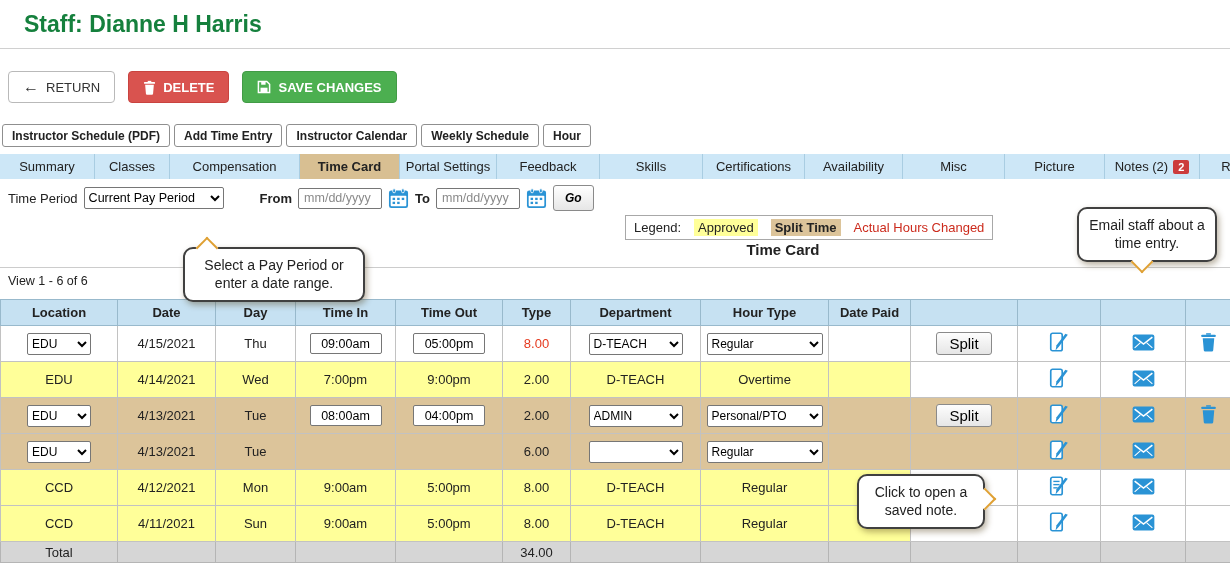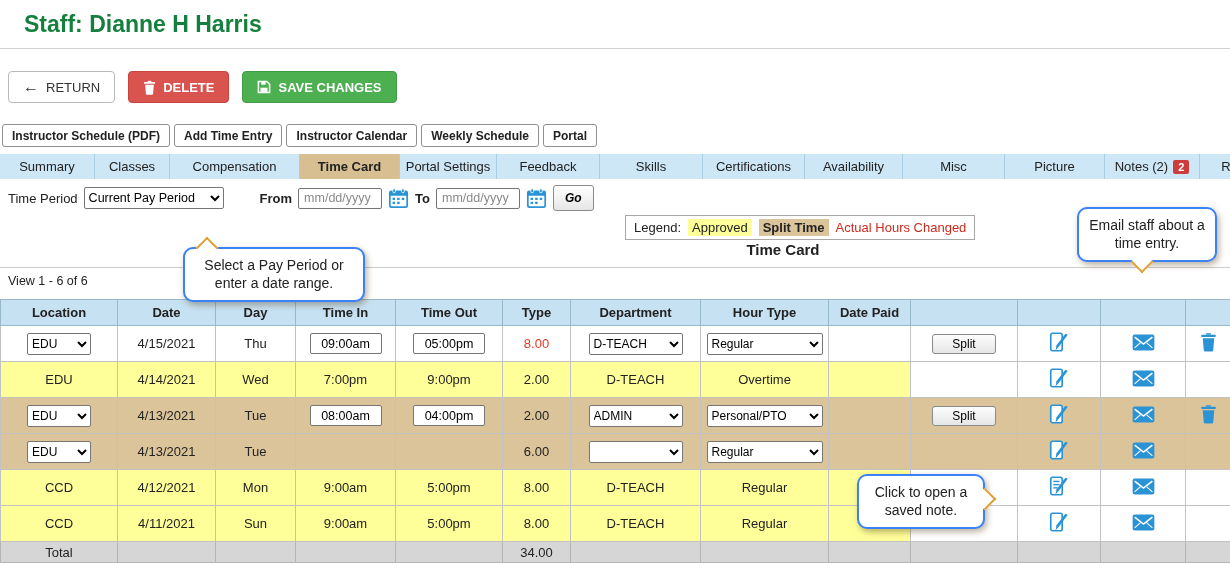--- a/index.html
+++ b/index.html
@@ -43,21 +43,21 @@
   .gap30 { width:24px; }
   .date-input { width:84px; height:21px; border:1px solid #767676; border-radius:2px; font-size:12.5px; padding:1px 5px; font-family:inherit; }
   .date-input::placeholder { color:#8a8a8a; }
   .cal-btn { background:transparent; border:0; padding:0; cursor:pointer; line-height:0; }
   .go-btn { border:1px solid #8a8a8a; background:linear-gradient(#ffffff,#e6e6e6); padding:2px 11px;
             font-size:12px; font-weight:bold; border-radius:3px; cursor:pointer; height:26px; font-family:inherit;font-style:italic; }
 
   
   .mid-section { position:relative; height:57px; }
   .legend { position:absolute; left:625px; top:5px; border:1px solid #a8a8a8; background:#fff;
-            display:inline-flex; align-items:center; gap:7px; padding:3px 8px; font-size:13px; }
+            display:inline-flex; align-items:center; gap:13px; padding:3px 8px; font-size:13px; }
   .chip-approved { background:#ffff99; padding:1px 4px; }
   .chip-split { background:#dcc49a; padding:1px 4px; font-weight:bold; }
   .legend-red { color:#cc2b1d; }
   .section-title { position:absolute; left:783px; top:31px; transform:translateX(-50%);
                    font-weight:bold; font-size:15px; }
   .view-info { border-top:1px solid #ccc; padding:6px 0 5px 8px; font-size:12.5px; }
 
   
   table.grid { border-collapse:collapse; table-layout:fixed; width:1230px; font-size:13px; margin-top:6px; }
   table.grid th { background:#c6e1f2; border:1px solid #98b9cc; font-weight:bold; color:#222;
@@ -68,26 +68,26 @@
   tr.row-approved td.cell-plain { background:#fff; }
   tr.row-split td { background:#dcc49a; }
   tfoot td { background:#d6d6d6 !important; border:1px solid #b5b5b5 !important; height:21px !important; font-size:13px; }
   .hours-red { color:#e5391e; }
   .cell-select { height:22px; font-size:12px; border:1px solid #767676; border-radius:2px; background:#fff; font-family:inherit; }
   .sel-location { width:64px; }
   .sel-department { width:94px; }
   .sel-hour-type { width:116px; }
   .cell-input { width:72px; height:21px; border:1px solid #767676; border-radius:2px;
                 font-size:12.5px; text-align:center; font-family:inherit; }
-  .split-btn { width:64px; padding:2px 0; background:linear-gradient(#fdfdfd,#e6e6e6);
-               border:1px solid #8a8a8a; border-radius:3px; font-size:12px; cursor:pointer; font-family:inherit; }
+  .split-btn { width:56px; padding:2px 0; background:linear-gradient(#fdfdfd,#e6e6e6);
+               border:1px solid #8a8a8a; border-radius:3px; font-size:15px; cursor:pointer; font-family:inherit; }
   .icon-btn { background:transparent; border:0; padding:0; cursor:pointer; line-height:0; }
 
   
-  .callout { position:absolute; z-index:20; background:#fff; border:2px solid #3b82f6; border-radius:10px;
+  .callout { position:absolute; z-index:20; background:#fff; border:2px solid #404040; border-radius:10px;
              padding:8px 10px; font-size:14px; text-align:center; color:#222; line-height:1.25;
              box-shadow:2px 3px 6px rgba(80,60,20,.4); }
   .tail { position:absolute; width:16px; height:16px; background:#fff; transform:rotate(45deg); }
   .tail-up    { top:-9.5px;    border-left:2px solid #dfa033;  border-top:2px solid #dfa033; }
   .tail-down  { bottom:-9.5px; border-right:2px solid #dfa033; border-bottom:2px solid #dfa033; }
   .tail-right { right:-9.5px;  border-top:2px solid #dfa033;   border-right:2px solid #dfa033; }
   .callout-payperiod { left:183px; top:247px; width:182px; }
   .callout-payperiod .tail { left:14px; }
   .callout-email { left:1077px; top:207px; width:140px; }
   .callout-email .tail { left:55px; }
@@ -123,21 +123,21 @@
           </svg></span>
       <span>SAVE CHANGES</span>
     </button>
   </div>
 
   <div class="toolbar-row">
       <button class="tb-btn">Instructor Schedule (PDF)</button>
       <button class="tb-btn">Add Time Entry</button>
       <button class="tb-btn">Instructor Calendar</button>
       <button class="tb-btn">Weekly Schedule</button>
-      <button class="tb-btn">Portal</button>
+      <button class="tb-btn">Hour</button>
     </div>
 
   <div class="tab-bar">
       <div class="tab" style="width: 95px;">
         <span>Summary</span>
       </div>
       <div class="tab" style="width: 75px;">
         <span>Classes</span>
       </div>
       <div class="tab" style="width: 130px;">

